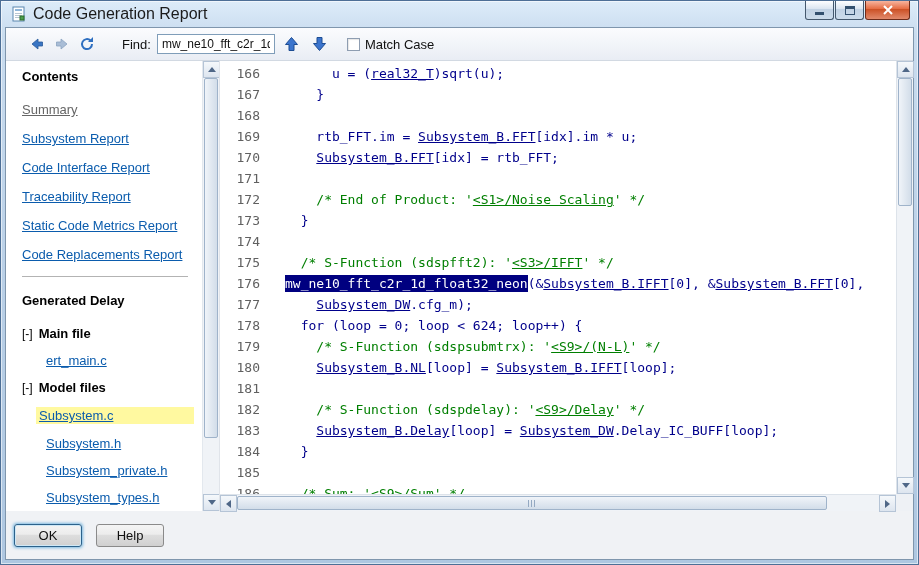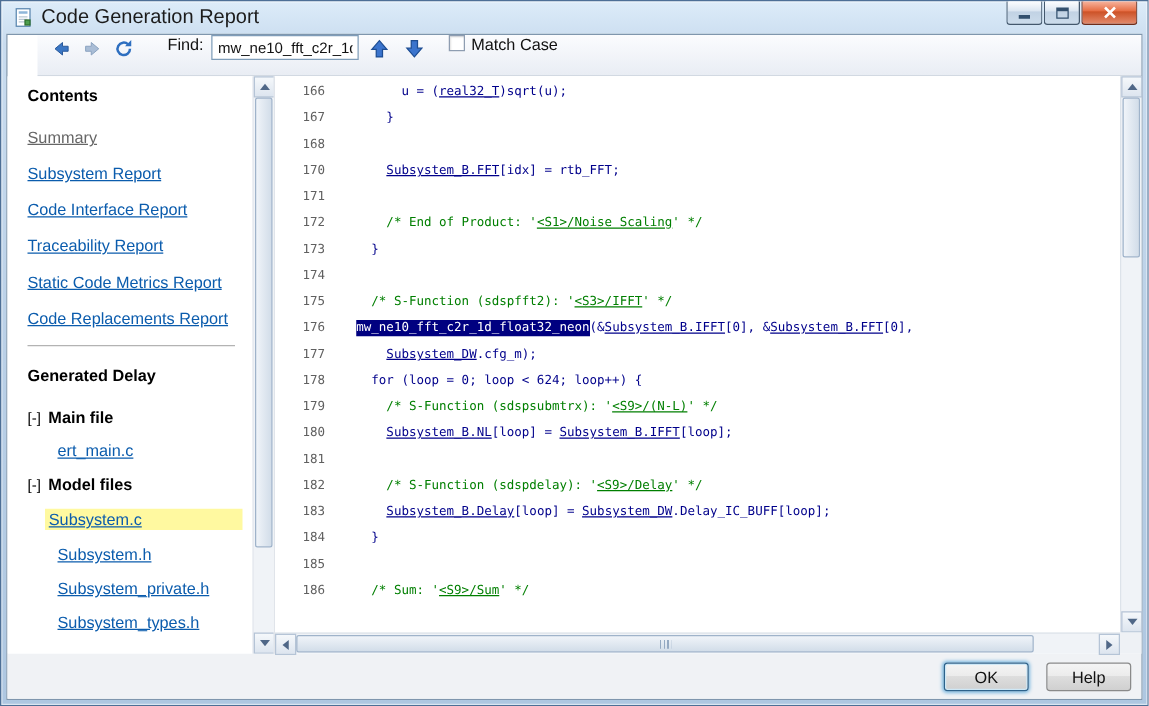--- a/index.html
+++ b/index.html
@@ -21,22 +21,22 @@
     background:linear-gradient(#fdfeff,#d9e4f0 45%,#c1d2e4 46%,#ccdceb);}
   .win-btn.close{width:45px;border-color:#6e2c1a;
     background:linear-gradient(#f7b49e,#e56a40 45%,#cc5126 46%,#e28a6c);}
   .glyph-min{width:9px;height:3px;background:#33506e;margin-top:6px;}
   .glyph-max{width:10px;height:9px;border:1px solid #33506e;border-top-width:3px;}
 
   
   .app{flex:1;display:flex;flex-direction:column;background:#fff;border:1px solid #7f96ad;min-height:0;}
 
   
-  .toolbar{height:33px;flex:0 0 auto;display:flex;padding:0 8px;
-    background:linear-gradient(#fbfcfe,#e9edf4);border-bottom:1px solid #d2d9e2;font-size:13px;color:#111;margin-left:24px;}
+  .toolbar{height:33px;flex:0 0 auto;display:flex;align-items:center;padding:0 20px;
+    background:linear-gradient(#fbfcfe,#e9edf4);border-bottom:1px solid #d2d9e2;font-size:13px;color:#111;}
   .nav-icon{width:22px;height:22px;display:flex;align-items:center;justify-content:center;margin-right:3px;cursor:pointer;}
   .nav-icon.refresh{margin-right:16px;}
   .find-label{margin:0 6px 0 8px;}
   .find-input{width:118px;height:20px;border:1px solid #7f9db9;padding:1px 4px;font:12px "Liberation Sans",sans-serif;color:#111;background:#fff;}
   .find-nav{width:22px;height:22px;display:flex;align-items:center;justify-content:center;margin-left:6px;cursor:pointer;}
   .checkbox{width:13px;height:13px;border:1px solid #8e9db1;background:#fff;margin:0 5px 0 16px;display:inline-block;box-shadow:inset 1px 1px 1px rgba(0,0,0,.1);cursor:pointer;}
 
   
   .content{flex:1;display:flex;min-height:0;background:#fff;}
 
@@ -64,36 +64,36 @@
   .sb-scrollbar{width:17px;flex:0 0 auto;background:#f0f3f7;border-left:1px solid #e3e8ee;display:flex;flex-direction:column;}
   .thumb-v{background:linear-gradient(90deg,#f0f4f9,#d2dde9);border:1px solid #9fb3ca;border-radius:2px;margin:0 1px;cursor:pointer;}
   .sb-thumb{height:360px;}
   .thumb-h{background:linear-gradient(#f0f4f9,#d2dde9);border:1px solid #9fb3ca;border-radius:2px;margin:1px 0;cursor:pointer;display:flex;align-items:center;justify-content:center;}
   .grip{width:9px;height:7px;background:repeating-linear-gradient(90deg,#94a9c2 0 1px,transparent 1px 3px);}
   .spacer{flex:1;}
 
   
   .code-panel{flex:1;position:relative;background:#fff;border-left:1px solid #e0e4ea;min-width:0;}
   .code-lines{position:absolute;top:0;left:0;right:17px;bottom:17px;overflow:hidden;padding:2px 0 0 6px;
-    font-family:"DejaVu Sans Mono",monospace;font-size:10px;}
+    font-family:"DejaVu Sans Mono",monospace;font-size:13px;}
   .code-line{height:21px;line-height:21px;white-space:pre;}
   .ln{display:inline-block;width:34px;text-align:right;margin-right:25px;color:#606060;}
   .seg-code{color:#00008B;}
   .seg-link{color:#00008B;text-decoration:underline;cursor:pointer;}
   .seg-comment{color:#007F00;}
   .seg-clink{color:#007F00;text-decoration:underline;cursor:pointer;}
   .seg-hl{background:#000080;color:#fff;padding:1px 0;}
   .v-scrollbar{position:absolute;top:0;right:0;bottom:17px;width:17px;background:#f0f3f7;border-left:1px solid #dde3ea;display:flex;flex-direction:column;}
   .v-thumb{height:128px;}
   .h-scrollbar{position:absolute;left:0;right:17px;bottom:0;height:17px;background:#f0f3f7;border-top:1px solid #dde3ea;display:flex;}
   .h-thumb{flex:0 0 590px;}
   .corner{position:absolute;right:0;bottom:0;width:17px;height:17px;background:#eef1f5;}
 
   
-  .footer{height:36px;flex:0 0 auto;display:flex;align-items:center;justify-content:flex-end;gap:14px;
+  .footer{height:48px;flex:0 0 auto;display:flex;align-items:center;justify-content:flex-start;gap:14px;
     background:#f0f2f5;padding:0 8px;}
   .btn{min-width:68px;height:23px;border-radius:3px;font:13px "Liberation Sans",sans-serif;cursor:pointer;color:#111;
     background:linear-gradient(#f4f4f4,#ececec 45%,#dedede 46%,#d0d0d0);}
   .btn.ok{border:1px solid #2c628b;box-shadow:0 0 3px 1px #7ab8e0, inset 0 0 0 1px #cfe8f6;}
   .btn.help{border:1px solid #8a8a8a;}
 </style>
 </head>
 <body>
 
 <div class="window">
@@ -204,20 +204,21 @@
         <div class="scroll-btn">
             <span class="tri down"></span>
           </div>
       </div>
 
       <div class="code-panel">
         <div class="code-lines">
             <div class="code-line"><span class="ln">166</span><span class="seg-code">      u = (</span><span class="seg-link">real32_T</span><span class="seg-code">)sqrt(u);</span></div>
             <div class="code-line"><span class="ln">167</span><span class="seg-code">    }</span></div>
             <div class="code-line"><span class="ln">168</span></div>
+            <div class="code-line"><span class="ln">169</span><span class="seg-code">    rtb_FFT.im = </span><span class="seg-link">Subsystem_B.FFT</span><span class="seg-code">[idx].im * u;</span></div>
             <div class="code-line"><span class="ln">170</span><span class="seg-code">    </span><span class="seg-link">Subsystem_B.FFT</span><span class="seg-code">[idx] = rtb_FFT;</span></div>
             <div class="code-line"><span class="ln">171</span></div>
             <div class="code-line"><span class="ln">172</span><span class="seg-comment">    /* End of Product: '</span><span class="seg-clink">&lt;S1&gt;/Noise Scaling</span><span class="seg-comment">' */</span></div>
             <div class="code-line"><span class="ln">173</span><span class="seg-code">  }</span></div>
             <div class="code-line"><span class="ln">174</span></div>
             <div class="code-line"><span class="ln">175</span><span class="seg-comment">  /* S-Function (sdspfft2): '</span><span class="seg-clink">&lt;S3&gt;/IFFT</span><span class="seg-comment">' */</span></div>
             <div class="code-line"><span class="ln">176</span><span class="seg-hl">mw_ne10_fft_c2r_1d_float32_neon</span><span class="seg-code">(&amp;</span><span class="seg-link">Subsystem_B.IFFT</span><span class="seg-code">[0], &amp;</span><span class="seg-link">Subsystem_B.FFT</span><span class="seg-code">[0],</span></div>
             <div class="code-line"><span class="ln">177</span><span class="seg-code">    </span><span class="seg-link">Subsystem_DW</span><span class="seg-code">.cfg_m);</span></div>
             <div class="code-line"><span class="ln">178</span><span class="seg-code">  for (loop = 0; loop &lt; 624; loop++) {</span></div>
             <div class="code-line"><span class="ln">179</span><span class="seg-comment">    /* S-Function (sdspsubmtrx): '</span><span class="seg-clink">&lt;S9&gt;/(N-L)</span><span class="seg-comment">' */</span></div>

